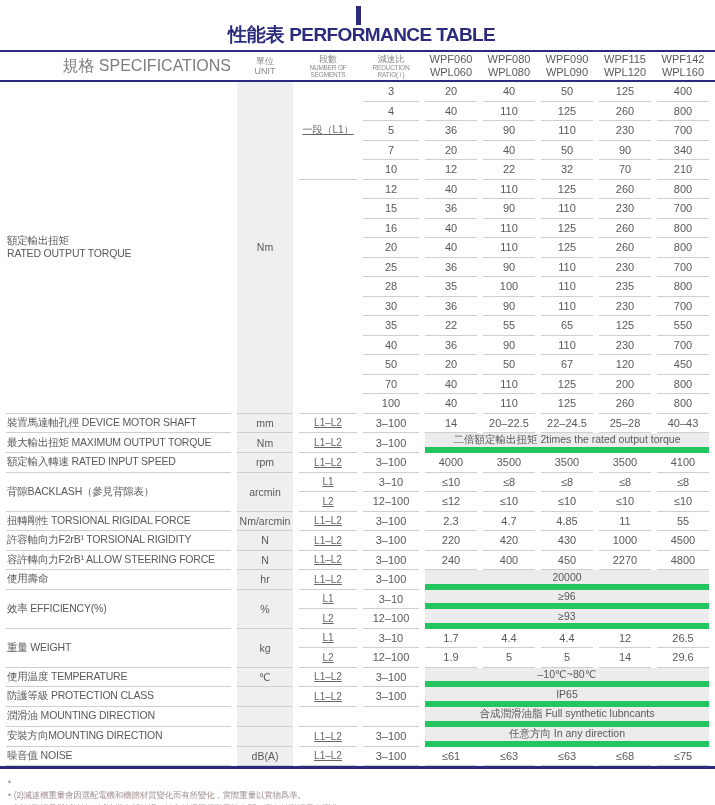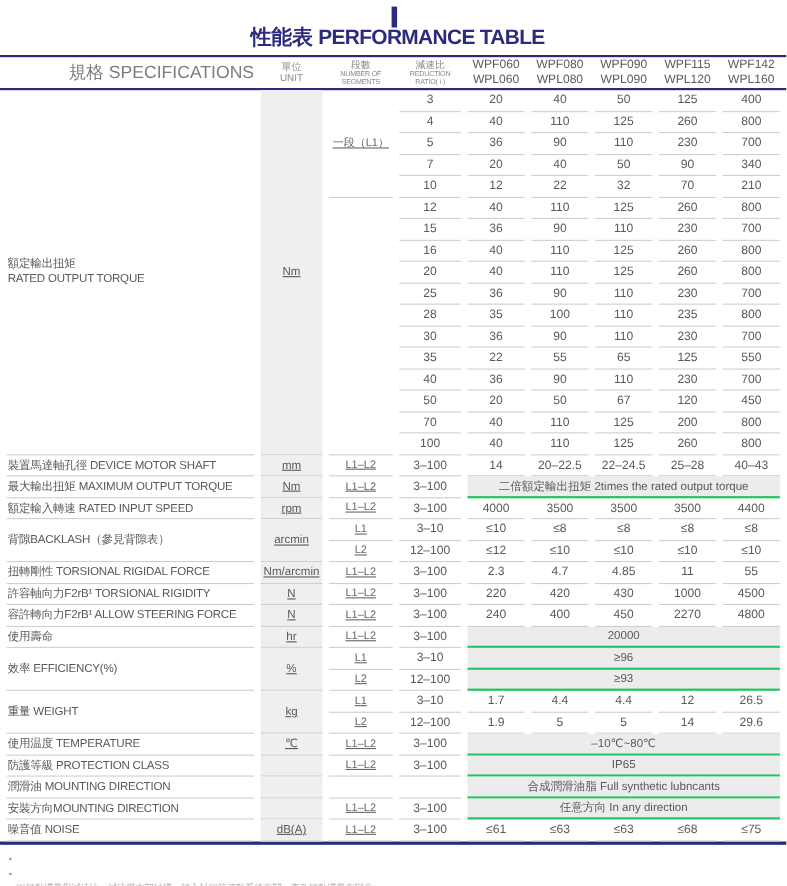--- a/index.html
+++ b/index.html
@@ -31,25 +31,25 @@
   .hc.model{width:52px;}
   .hc.model .ln{font-size:11px;line-height:13px;color:#5a5a5a;}
 
   
   .table-wrap{border-bottom:3px solid var(--accent);}
   table.body-table{width:715px;table-layout:fixed;border-collapse:separate;border-spacing:6px 0;}
   td{height:19.5px;padding:0;vertical-align:middle;text-align:center;font-size:11px;
      border-bottom:1px solid var(--rule);color:var(--text);overflow:hidden;white-space:nowrap;}
   td .ln{display:block;line-height:13px;}
   td.spec{text-align:left;font-size:10.5px;padding-left:1px;letter-spacing:-0.2px;}
-  td.unit{background:var(--unit-bg);font-size:10.5px;text-decoration:underline;}
+  td.unit{background:var(--unit-bg);font-size:10.5px;}
   td.seg{font-size:10px;color:#666;text-decoration:underline;}
   td.ratio{font-size:11px;}
   td.val{font-size:11px;}
-  td.merged{background:var(--highlight-bg);border-bottom:2px solid #22c55e;font-size:10.5px;margin-left:32px;}
+  td.merged{background:var(--highlight-bg);border-bottom:6px solid #22c55e;font-size:10.5px;margin-left:32px;}
 
   
   .footnotes{margin:7px 0 0 8px;}
   .fn{display:flex;font-size:8.5px;line-height:13px;color:var(--footnote);letter-spacing:-0.2px;}
   .fn .bullet{margin-right:3px;font-size:8.5px;}
 </style>
 </head>
 <body>
 
 <div class="page">
@@ -274,21 +274,21 @@
           </tr>
           <tr>
             <td class="spec">額定輸入轉速 RATED INPUT SPEED</td>
             <td class="unit">rpm</td>
             <td class="seg">L1–L2</td>
             <td class="ratio">3–100</td>
             <td class="val">4000</td>
             <td class="val">3500</td>
             <td class="val">3500</td>
             <td class="val">3500</td>
-            <td class="val">4400</td>
+            <td class="val">4100</td>
           </tr>
           <tr>
             <td class="spec" rowspan="2">背隙BACKLASH（參見背隙表）</td>
             <td class="unit" rowspan="2">arcmin</td>
             <td class="seg">L1</td>
             <td class="ratio">3–10</td>
             <td class="val">≤10</td>
             <td class="val">≤8</td>
             <td class="val">≤8</td>
             <td class="val">≤8</td>
@@ -417,20 +417,21 @@
         </tbody>
     </table>
   </div>
 
   <div class="footnotes">
     <div class="fn">
         <span class="bullet">•</span>
       </div>
     <div class="fn">
         <span class="bullet">•</span>
+        <span>(2)減速機重量會因選配電機和機體材質變化而有所變化，實際重量以實物爲準。</span>
       </div>
     <div class="fn">
         <span class="bullet">•</span>
         <span>(3)轉動慣量與減速比，減速機內部結構。轉入軸徑等傳動系統有關，直角轉動慣量有變化。</span>
       </div>
   </div>
 
 </div>
 
 </body></html>

